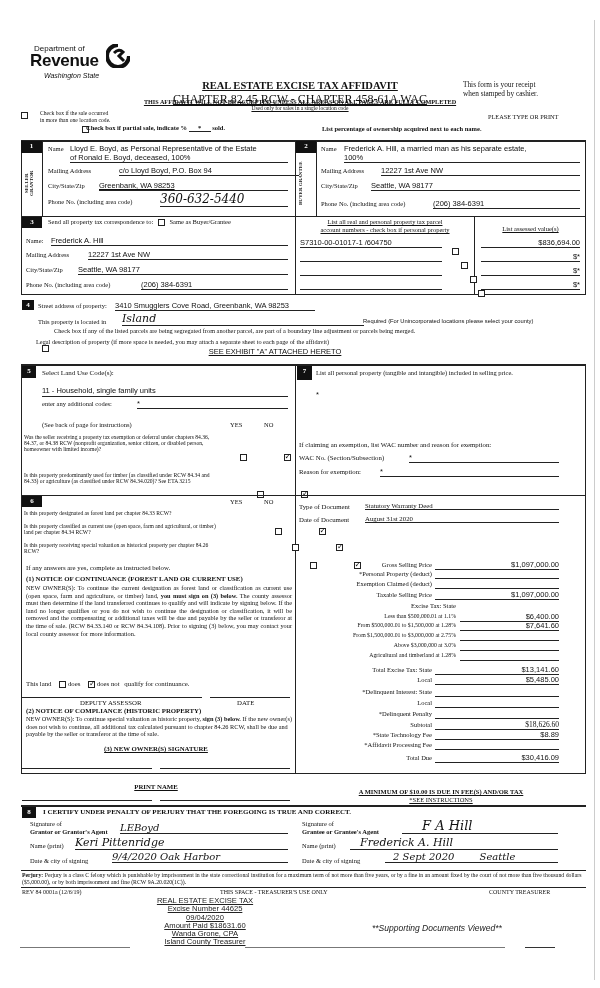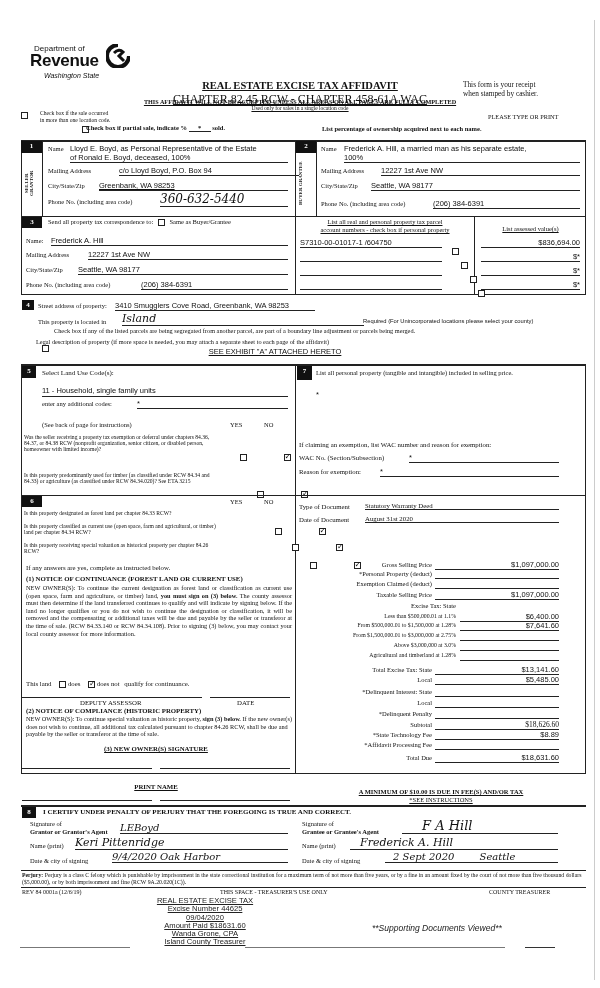--- a/index.html
+++ b/index.html
@@ -261,21 +261,21 @@
   <div class="abs val right ul" style="left:435px;top:698px;width:124px;height:10px;"></div>
   <div class="abs right" style="left:300px;top:710px;width:132px;font-size:6.5px;">*Delinquent Penalty</div>
   <div class="abs val right ul" style="left:435px;top:709px;width:124px;height:10px;"></div>
   <div class="abs right" style="left:300px;top:721px;width:132px;font-size:6.5px;">Subtotal</div>
   <div class="abs val right ul" style="left:435px;top:720px;width:124px;font-family:Liberation Serif, serif;">$18,626.60</div>
   <div class="abs right" style="left:300px;top:731px;width:132px;font-size:6.5px;">*State Technology Fee</div>
   <div class="abs val right ul" style="left:435px;top:730px;width:124px;">$8.89</div>
   <div class="abs right" style="left:300px;top:741px;width:132px;font-size:6.5px;">*Affidavit Processing Fee</div>
   <div class="abs val right ul" style="left:435px;top:740px;width:124px;height:10px;"></div>
   <div class="abs right" style="left:300px;top:754px;width:132px;font-size:6.5px;">Total Due</div>
-  <div class="abs val right ul" style="left:435px;top:753px;width:124px;">$18,631.60</div>
+  <div class="abs val right ul" style="left:435px;top:753px;width:124px;">$30,416.09</div>
 </div>
 <div class="abs bold center" style="left:296px;top:788px;width:290px;font-size:6.5px;">A MINIMUM OF $10.00 IS DUE IN FEE(S) AND/OR TAX</div>
 <div class="abs center" style="left:296px;top:796px;width:290px;font-size:6.5px;">*SEE INSTRUCTIONS</div>
 
 
 <div class="line" style="left:21px;top:805px;width:565px;height:2px;"></div>
 <div class="badge" style="left:22px;top:807px;width:14px;height:11px;">8</div>
 <div class="abs bold" style="left:43px;top:808px;font-size:7px;">I CERTIFY UNDER PENALTY OF PERJURY THAT THE FOREGOING IS TRUE AND CORRECT.</div>
 
 <div class="abs" style="left:30px;top:820px;font-size:6.5px;">Signature of</div>

